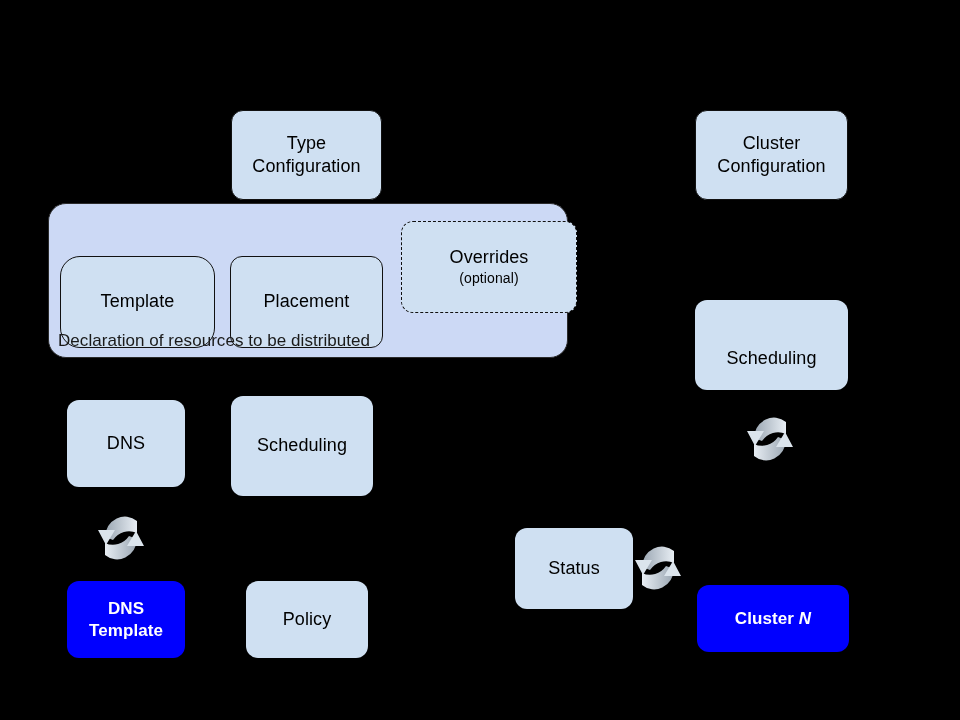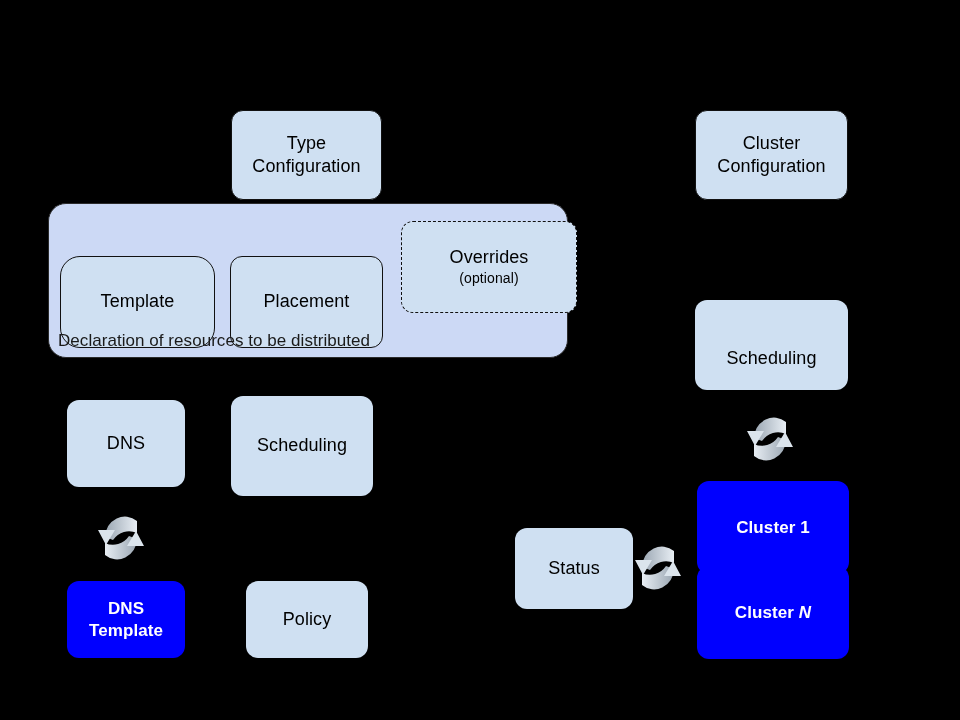--- a/index.html
+++ b/index.html
@@ -207,25 +207,22 @@
         <stop offset="0%" stop-color="#9aa6b2"></stop>
         <stop offset="100%" stop-color="#e8eef4"></stop>
       </linearGradient>
     </defs>
     <path d="M17,40 A20,22 0 0 1 49,24 L49,36 A20,22 0 0 0 25,43 Z" fill="url(#gB1)"></path>
     <path d="M10,33 L27,33 L18,48 Z" fill="#dbe4ec"></path>
     <path d="M49,42 A20,22 0 0 1 17,58 L17,46 A20,22 0 0 0 41,39 Z" fill="url(#gB2)"></path>
     <path d="M56,49 L39,49 L48,34 Z" fill="#dbe4ec"></path>
   </svg>
 
-  <div class="node cluster no-edge" style="left:697px; top:481px; width:152px; height:93px;">
-    <span><span>Cluster </span><span>1</span></span>
-  </div>
-
-  <div class="node cluster no-edge" style="left:697px; top:566px; width:152px; height:93px;">
+
+  <div class="node cluster no-edge" style="left:697px; top:585px; width:152px; height:67px;">
     <span><span>Cluster </span><em>N</em></span>
   </div>
 
   <div class="node no-edge" style="left:515px; top:528px; width:118px; height:81px;">
     <span class="big">Status</span>
   </div>
 
   <svg class="sync-icon" style="left:625px; top:527px;" width="66" height="82" viewBox="0 0 66 82" xmlns="http://www.w3.org/2000/svg">
     <defs>
       <linearGradient id="gC1" x1="0" y1="0" x2="1" y2="0">

